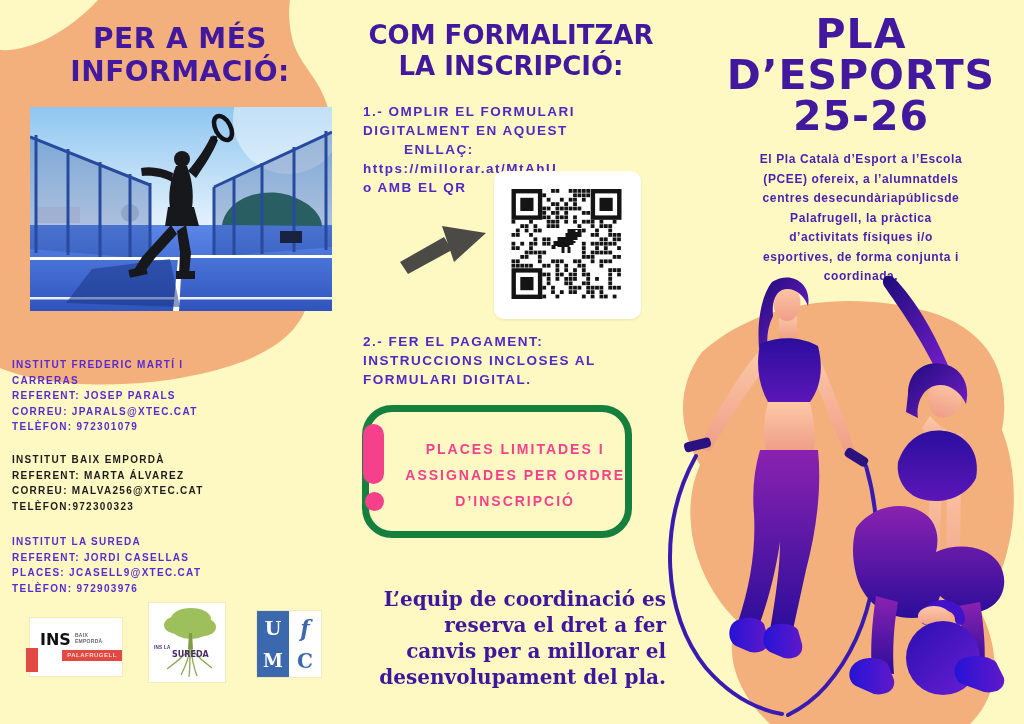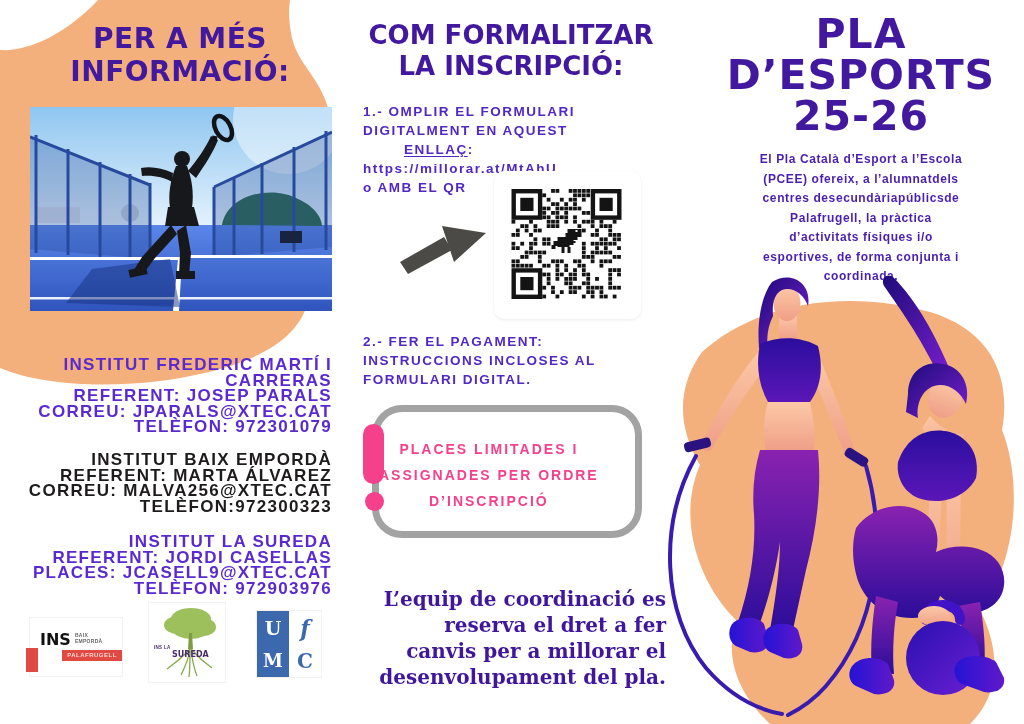--- a/index.html
+++ b/index.html
@@ -1,30 +1,30 @@
 <!DOCTYPE html>
 <html><head>
 <meta charset="utf-8">
 <style>
   html,body{margin:0;padding:0;background:#e8e2da;}
-  .canvas{position:relative;width:1024px;height:724px;margin:0 auto;background:#ffffff;
+  .canvas{position:relative;width:1024px;height:724px;margin:0 auto;background:#fef9c3;
           overflow:hidden;font-family:"Liberation Sans",sans-serif;}
   .abs{position:absolute;}
   svg{display:block;}
 
   
   .h-purple{color:#42189e;font-family:"DejaVu Sans",sans-serif;font-weight:800;text-align:center;}
   #left-title{left:38px;top:22px;width:284px;font-size:28px;line-height:33px;letter-spacing:.5px;}
   #mid-title{left:356px;top:20px;width:310px;font-size:26px;line-height:31px;}
   #right-title{left:700px;top:14px;width:322px;font-size:41px;line-height:41px;letter-spacing:1px;}
 
   
   #photo{left:30px;top:107px;width:302px;height:204px;}
-  .contact{left:12px;width:320px;text-align:right;font-weight:bold;
-           font-size:17px;line-height:15.5px;letter-spacing:1.3px;}
+  .contact{left:12px;width:320px;text-align:left;font-weight:bold;
+           font-size:10px;line-height:15.5px;letter-spacing:1.3px;}
   .contact.purple{color:#5a2ad0;}
   .contact.black{color:#1d1b1b;}
   #contact-1{top:357px;}
   #contact-2{top:452px;}
   #contact-3{top:534px;}
 
   .logo{background:#fff;box-shadow:0 0 0 1px rgba(0,0,0,.05);}
   #logo-1{left:30px;top:618px;width:92px;height:58px;overflow:visible;}
   #logo-1 .row{position:absolute;left:10px;top:14px;display:flex;align-items:flex-start;}
   #logo-1 .ins{font-family:"DejaVu Sans",sans-serif;font-weight:800;font-size:16px;color:#111;line-height:16px;}
@@ -38,26 +38,26 @@
   #logo-3{left:257px;top:611px;width:64px;height:66px;display:grid;grid-template-columns:32px 32px;grid-template-rows:33px 33px;}
   #logo-3 .q{display:flex;align-items:center;justify-content:center;font-family:"DejaVu Serif",serif;font-weight:bold;}
   #logo-3 .blue{background:#3c69ae;color:#fff;}
   #logo-3 .white{background:#fff;color:#3c69ae;}
 
   
   .step{left:363px;width:302px;color:#5128c4;font-weight:bold;font-size:13.5px;
         line-height:19px;letter-spacing:1.5px;}
   #step-1{top:102px;}
   #step-2{top:332px;}
-  .u{text-decoration:underline;text-underline-offset:2px;padding-left:41px;}
+  .u{text-underline-offset:2px;padding-left:41px;}
   #arrow{left:398px;top:212px;}
   #qr-box{left:494px;top:171px;width:147px;height:148px;background:#fff;border-radius:10px;
           box-shadow:0 1px 3px rgba(0,0,0,.08);}
-  #warn-box{left:372px;top:405px;width:256px;height:119px;border:7px solid #a3a3a3;border-radius:30px;
-            display:flex;align-items:center;justify-content:flex-start;}
+  #warn-box{left:362px;top:405px;width:256px;height:119px;border:7px solid #15803d;border-radius:30px;
+            display:flex;align-items:center;justify-content:flex-end;}
   #warn-text{color:#f5418c;font-weight:800;font-size:14px;line-height:26px;letter-spacing:2px;
              text-align:center;padding-top:6px;}
   #excl-bar{left:363px;top:424px;width:21px;height:60px;border-radius:11px;background:#f5418c;}
   #excl-dot{left:365px;top:492px;width:19px;height:19px;border-radius:50%;background:#f5418c;}
   #mid-footer{left:358px;top:586px;width:308px;text-align:right;color:#3f169c;
               font-family:"DejaVu Serif",serif;font-weight:bold;font-size:20px;line-height:26px;}
 
   
   #right-par{left:702px;top:150px;width:318px;text-align:center;color:#4a1fb0;
              font-weight:bold;font-size:12px;line-height:19.5px;letter-spacing:.6px;}

